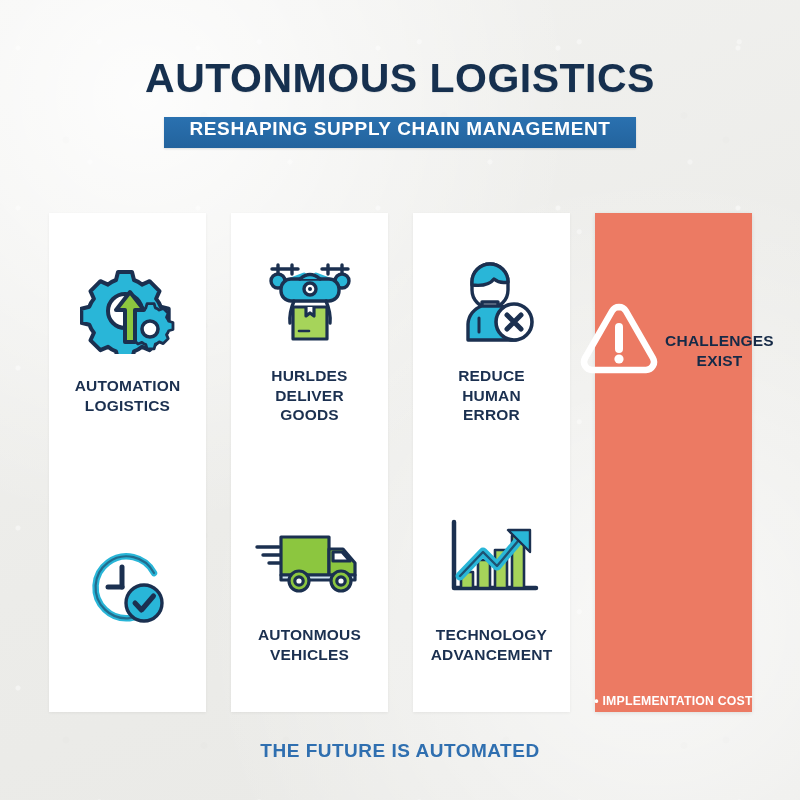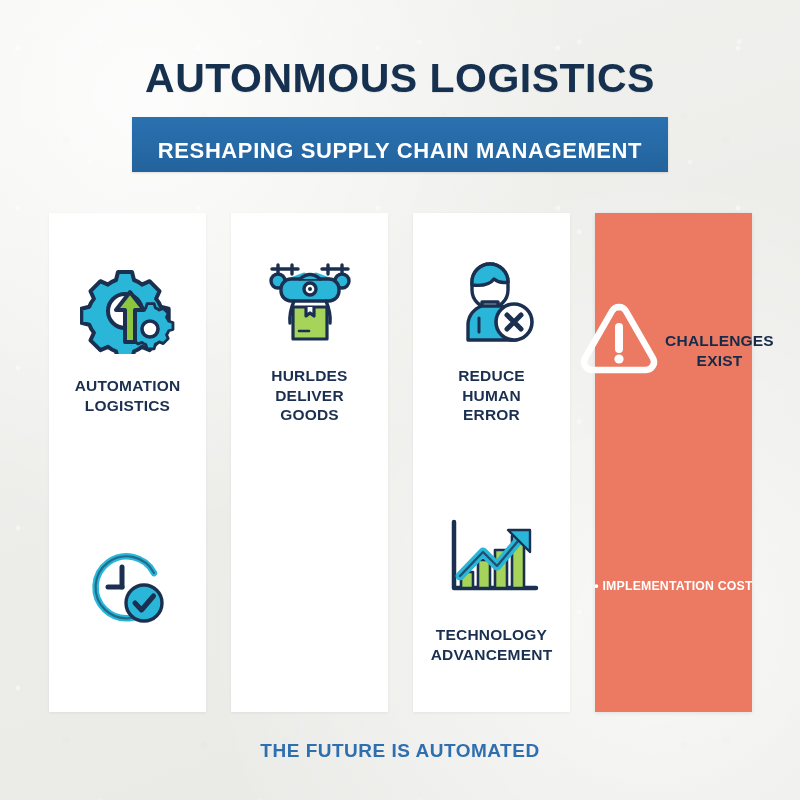--- a/index.html
+++ b/index.html
@@ -50,24 +50,24 @@
     color: #16304f;
     line-height: 1;
     margin: 0;
     text-shadow: 0 1px 1px rgba(0,0,0,.08);
   }
   #subtitle-banner {
     display: inline-block;
     margin-top: 18px;
     background: linear-gradient(180deg,#2a71b0 0%, #23639d 100%);
     color: #ffffff;
-    font-size: 22px;
+    font-size: 19px;
     font-weight: bold;
     letter-spacing: 0.6px;
-    padding: 21px 26px 8px 26px;
+    padding: 1px 26px 8px 26px;
     box-shadow: 0 1px 2px rgba(0,0,0,.12);
   }
 
   
   #cards {
     position: absolute;
     left: 49px;
     top: 213px;
     width: 703px;
     height: 499px;
@@ -133,21 +133,21 @@
     text-align: center;
     white-space: pre-line;
     letter-spacing: .2px;
   }
   .accent-bottom {
     width: 100%;
     height: 249px;
     display: flex;
     flex-direction: column;
     align-items: center;
-    justify-content: center;
+    justify-content: flex-end;
   }
   .bullet-list {
     list-style: none;
     margin: 0;
     padding: 0;
     text-align: center;
   }
   .bullet-list li {
     color: #ffffff;
     font-size: 12.3px;
@@ -260,20 +260,46 @@
               <path d="M48 52 v9 l4-3 4 3 v-9" fill="#ffffff"></path>
               <line x1="41" y1="76" x2="51" y2="76" stroke-width="2.6" stroke-linecap="round"></line>
             </g>
           </svg>
         </div>
         <div class="cell-label">HURLDES
 DELIVER
 GOODS</div>
       </div>
 
+      <div class="cell">
+        <div class="icon-wrap">
+          <svg width="110" height="76" viewBox="0 0 110 76">
+            <g stroke="#1b3050" stroke-width="3.2" stroke-linejoin="round" stroke-linecap="round">
+
+              <line x1="2" y1="26" x2="24" y2="26" stroke="#1b3050" stroke-width="3.4"></line>
+              <line x1="8" y1="34" x2="28" y2="34" stroke="#1b3050" stroke-width="3.4"></line>
+              <line x1="14" y1="42" x2="30" y2="42" stroke="#1b3050" stroke-width="3.4"></line>
+
+              <rect x="26" y="16" width="48" height="38" fill="#8cc63f"></rect>
+
+              <path d="M74 28 h14 l12 14 v12 H74 z" fill="#8cc63f"></path>
+              <path d="M78 31 h9 l8 9 h-17 z" fill="#ffffff"></path>
+
+              <rect x="26" y="54" width="74" height="5" fill="#cfe3f0"></rect>
+
+              <circle cx="44" cy="60" r="10" fill="#8cc63f"></circle>
+              <circle cx="44" cy="60" r="4.2" fill="#ffffff"></circle>
+              <circle cx="86" cy="60" r="10" fill="#8cc63f"></circle>
+              <circle cx="86" cy="60" r="4.2" fill="#ffffff"></circle>
+            </g>
+          </svg>
+        </div>
+        <div class="cell-label">AUTONMOUS
+VEHICLES</div>
+      </div>
     </div>
 
     <div class="card">
       <div class="cell">
         <div class="icon-wrap">
           <svg width="92" height="88" viewBox="0 0 92 88">
             <g stroke="#1b3050" stroke-width="3.4" stroke-linejoin="round" stroke-linecap="round">
 
               <path d="M26 26 a18 18 0 0 1 36 0 v8 a18 18 0 0 1-36 0 z" fill="#ffffff"></path>
 

